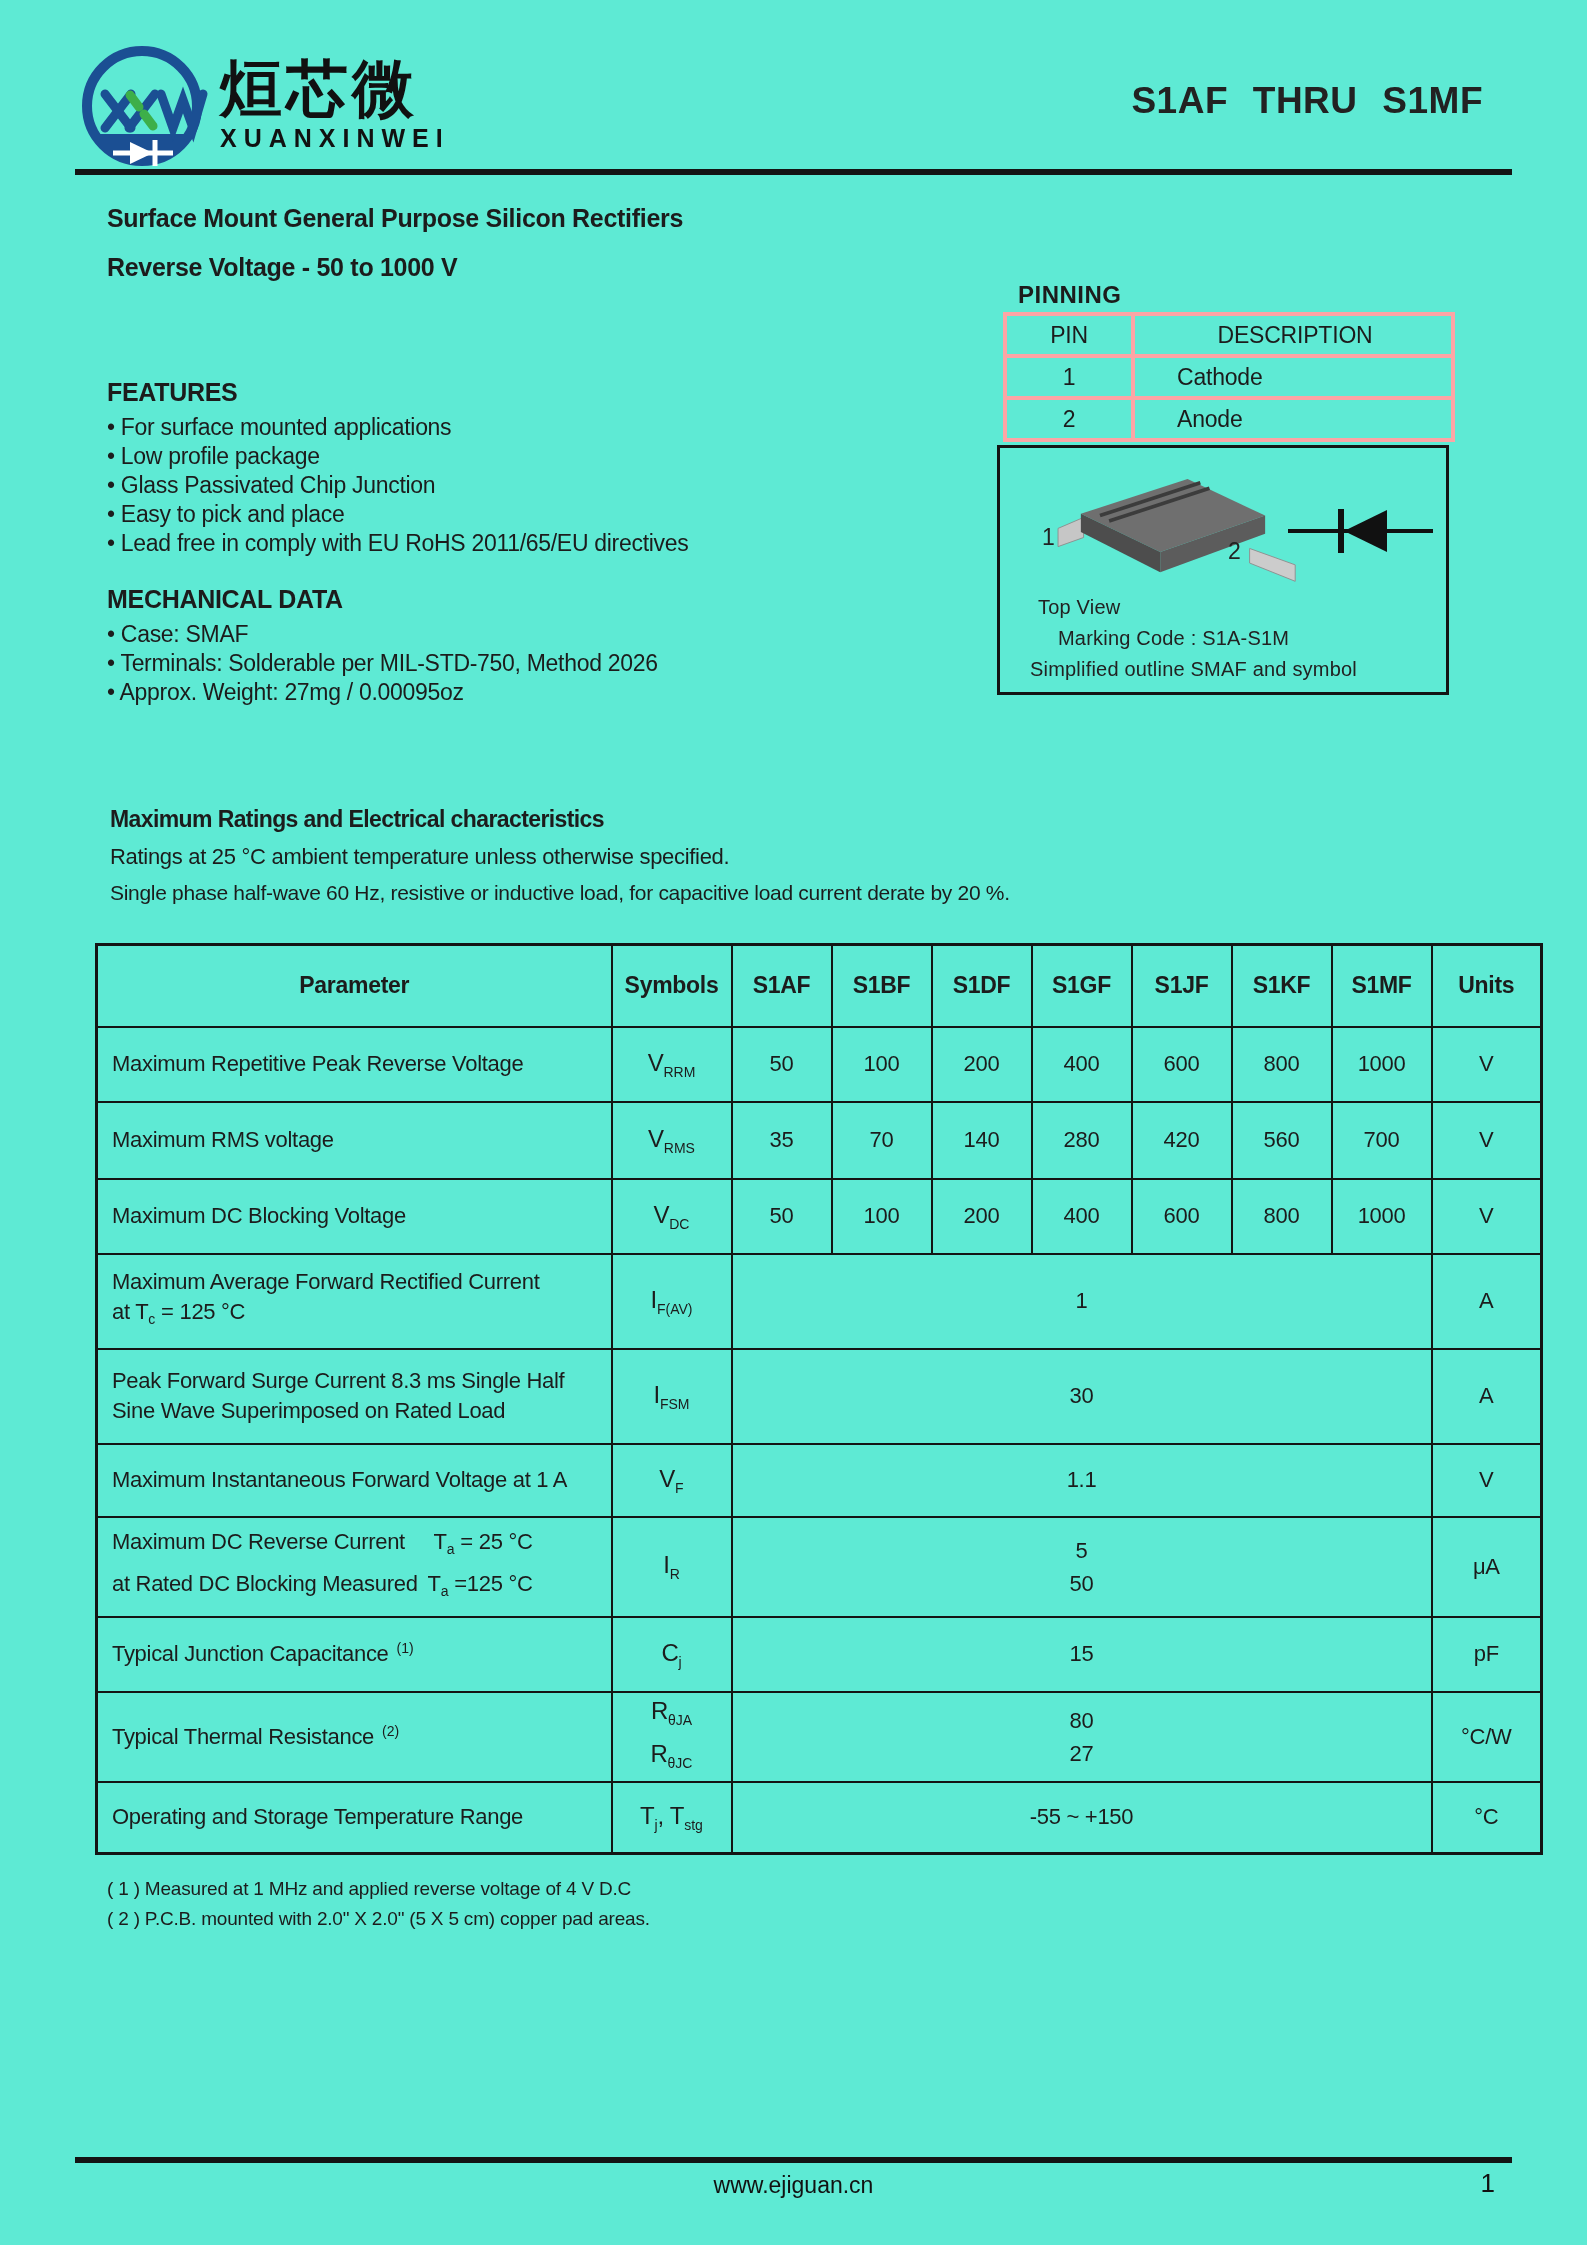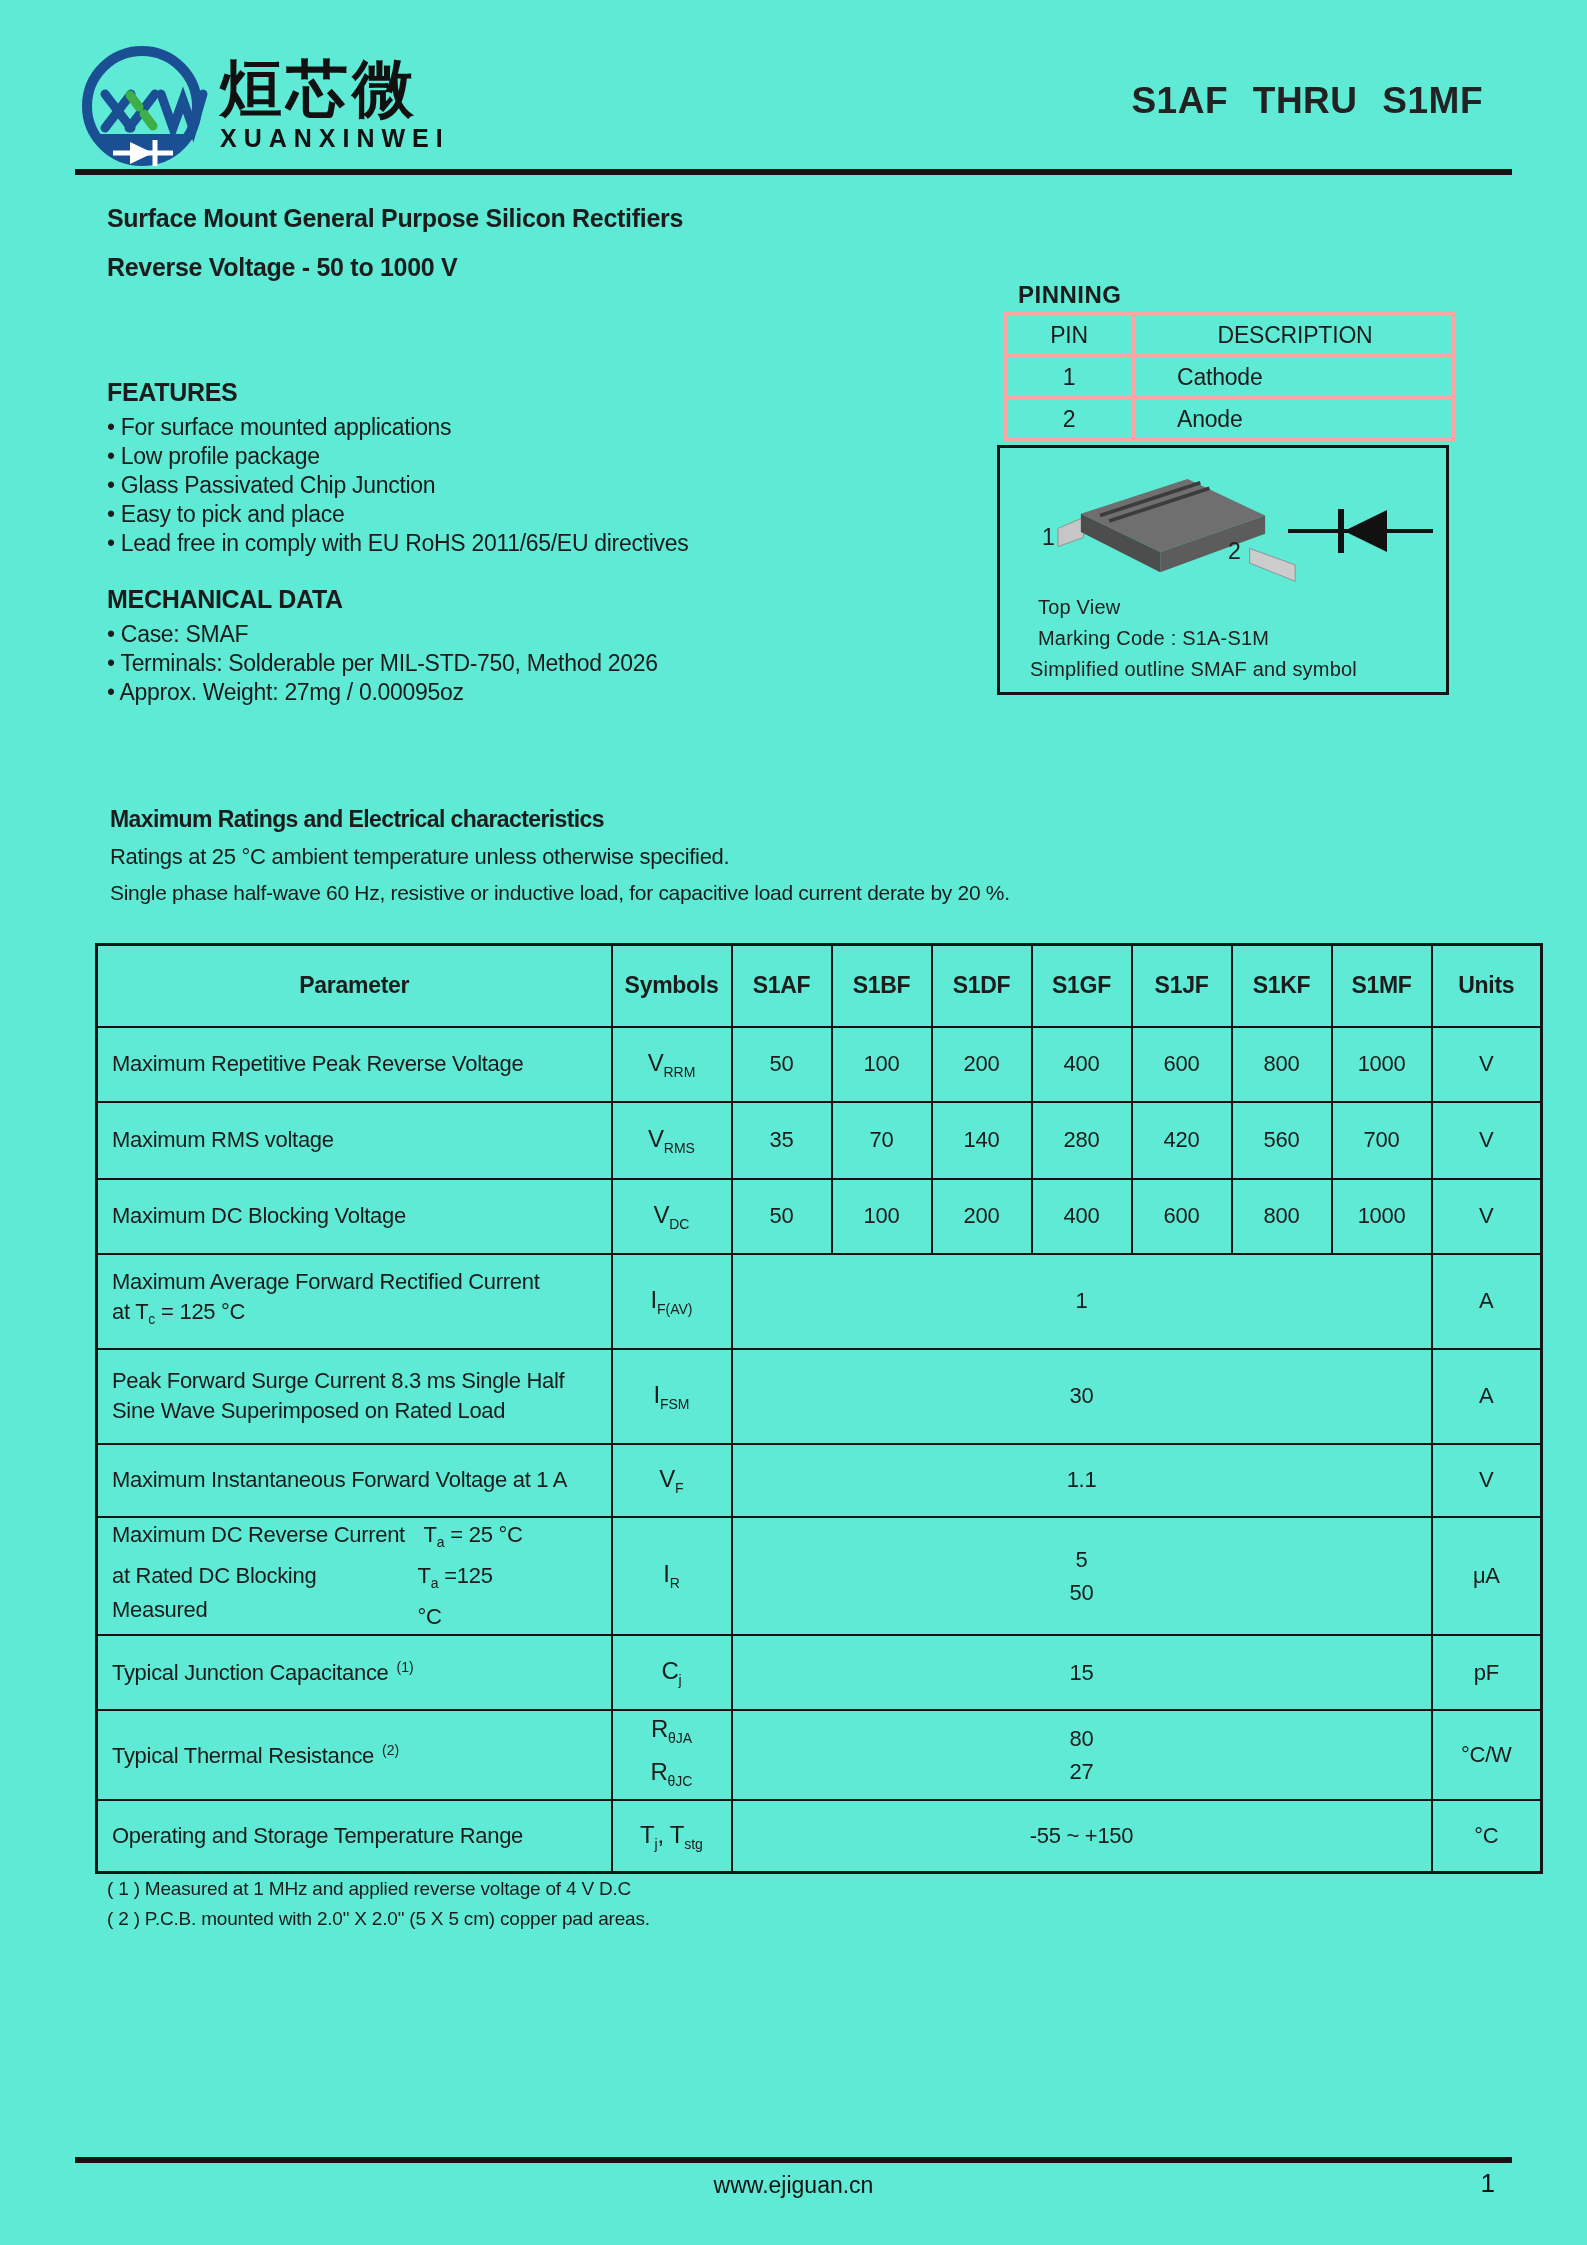--- a/index.html
+++ b/index.html
@@ -39,35 +39,35 @@
 
   
   .pkg-box{position:absolute;left:997px;top:445px;width:452px;height:250px;border:3px solid #141414;box-sizing:border-box;}
   .pkg-draw{position:absolute;left:30px;top:22px;}
   .pkg-pin-label{position:absolute;font-size:23px;color:#222;}
   .pkg-pin1{left:42px;top:76px;}
   .pkg-pin2{left:228px;top:90px;}
   .pkg-diode{position:absolute;left:288px;top:58px;}
   .pkg-cap{position:absolute;left:38px;font-size:20px;letter-spacing:.2px;color:#222;}
   .cap1{top:148px;}
-  .cap2{top:179px;}
+  .cap2{top:179px;margin-left:20px;}
   .cap3{left:30px;top:210px;}
 
   
   .ratings-heading{position:absolute;left:110px;top:806px;font-size:23px;font-weight:700;letter-spacing:-0.6px;}
   .ratings-note1{position:absolute;left:110px;top:844px;font-size:22px;letter-spacing:-0.3px;}
   .ratings-note2{position:absolute;left:110px;top:881px;font-size:21px;letter-spacing:-0.3px;}
 
   
   .main-table{position:absolute;left:95px;top:943px;border-collapse:collapse;table-layout:fixed;width:1445px;
     font-size:22px;letter-spacing:-0.3px;}
   .main-table td,.main-table th{border:2px solid #141414;padding:0;vertical-align:middle;}
   .main-table{border:3px solid #141414;}
   .main-table th{font-size:23px;font-weight:700;text-align:center;}
-  .main-table .param{text-align:left;padding-left:14px;padding-right:10px;}
+  .main-table .param{text-align:left;padding-left:14px;}
   .main-table .val,.main-table .unit,.main-table .sym{text-align:center;}
   .main-table .sym{font-size:24px;}
   .main-table sub{font-size:14px;letter-spacing:0;}
   .main-table sup.note{font-size:14px;vertical-align:super;margin-left:8px;letter-spacing:0;}
   .two-line div{line-height:30px;}
   .stack div{line-height:33px;}
   .cond-line{display:flex;justify-content:space-between;padding-right:78px;line-height:34px;}
   
   .rh-h{height:82px;} .rh0{height:75px;} .rh1{height:77px;} .rh2{height:75px;}
   .rh3{height:95px;} .rh4{height:95px;} .rh5{height:73px;} .rh6{height:100px;}

